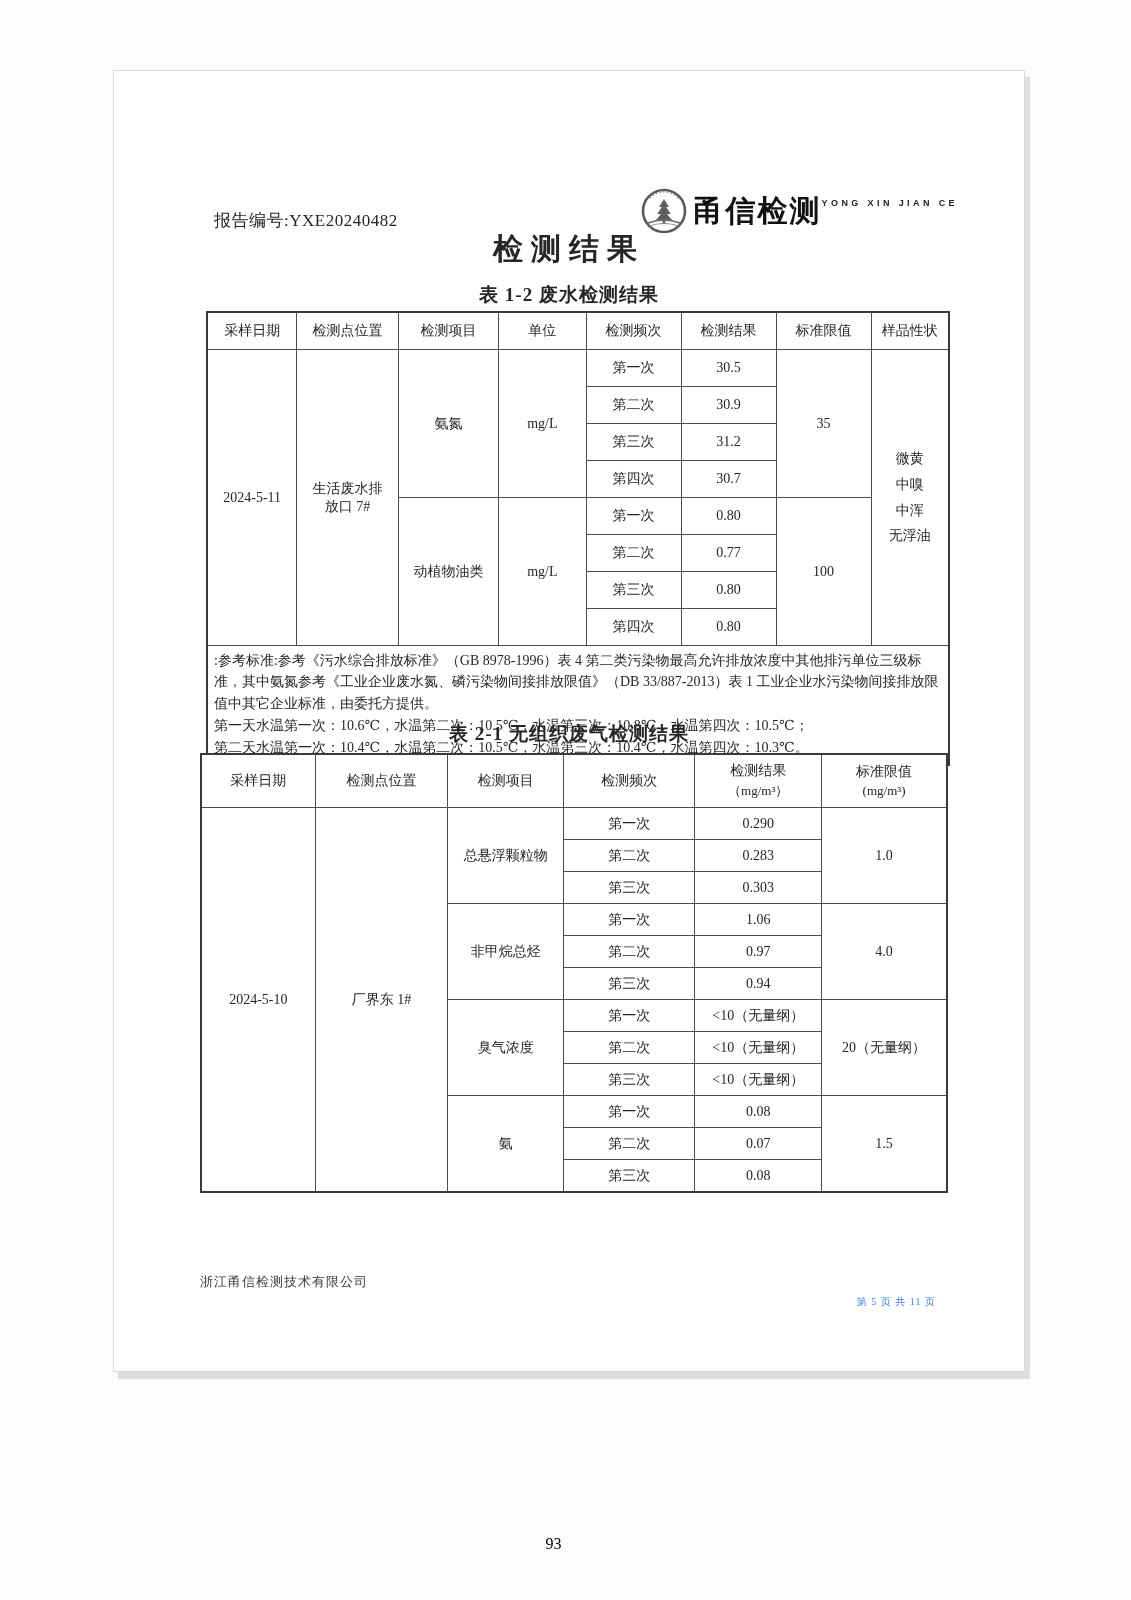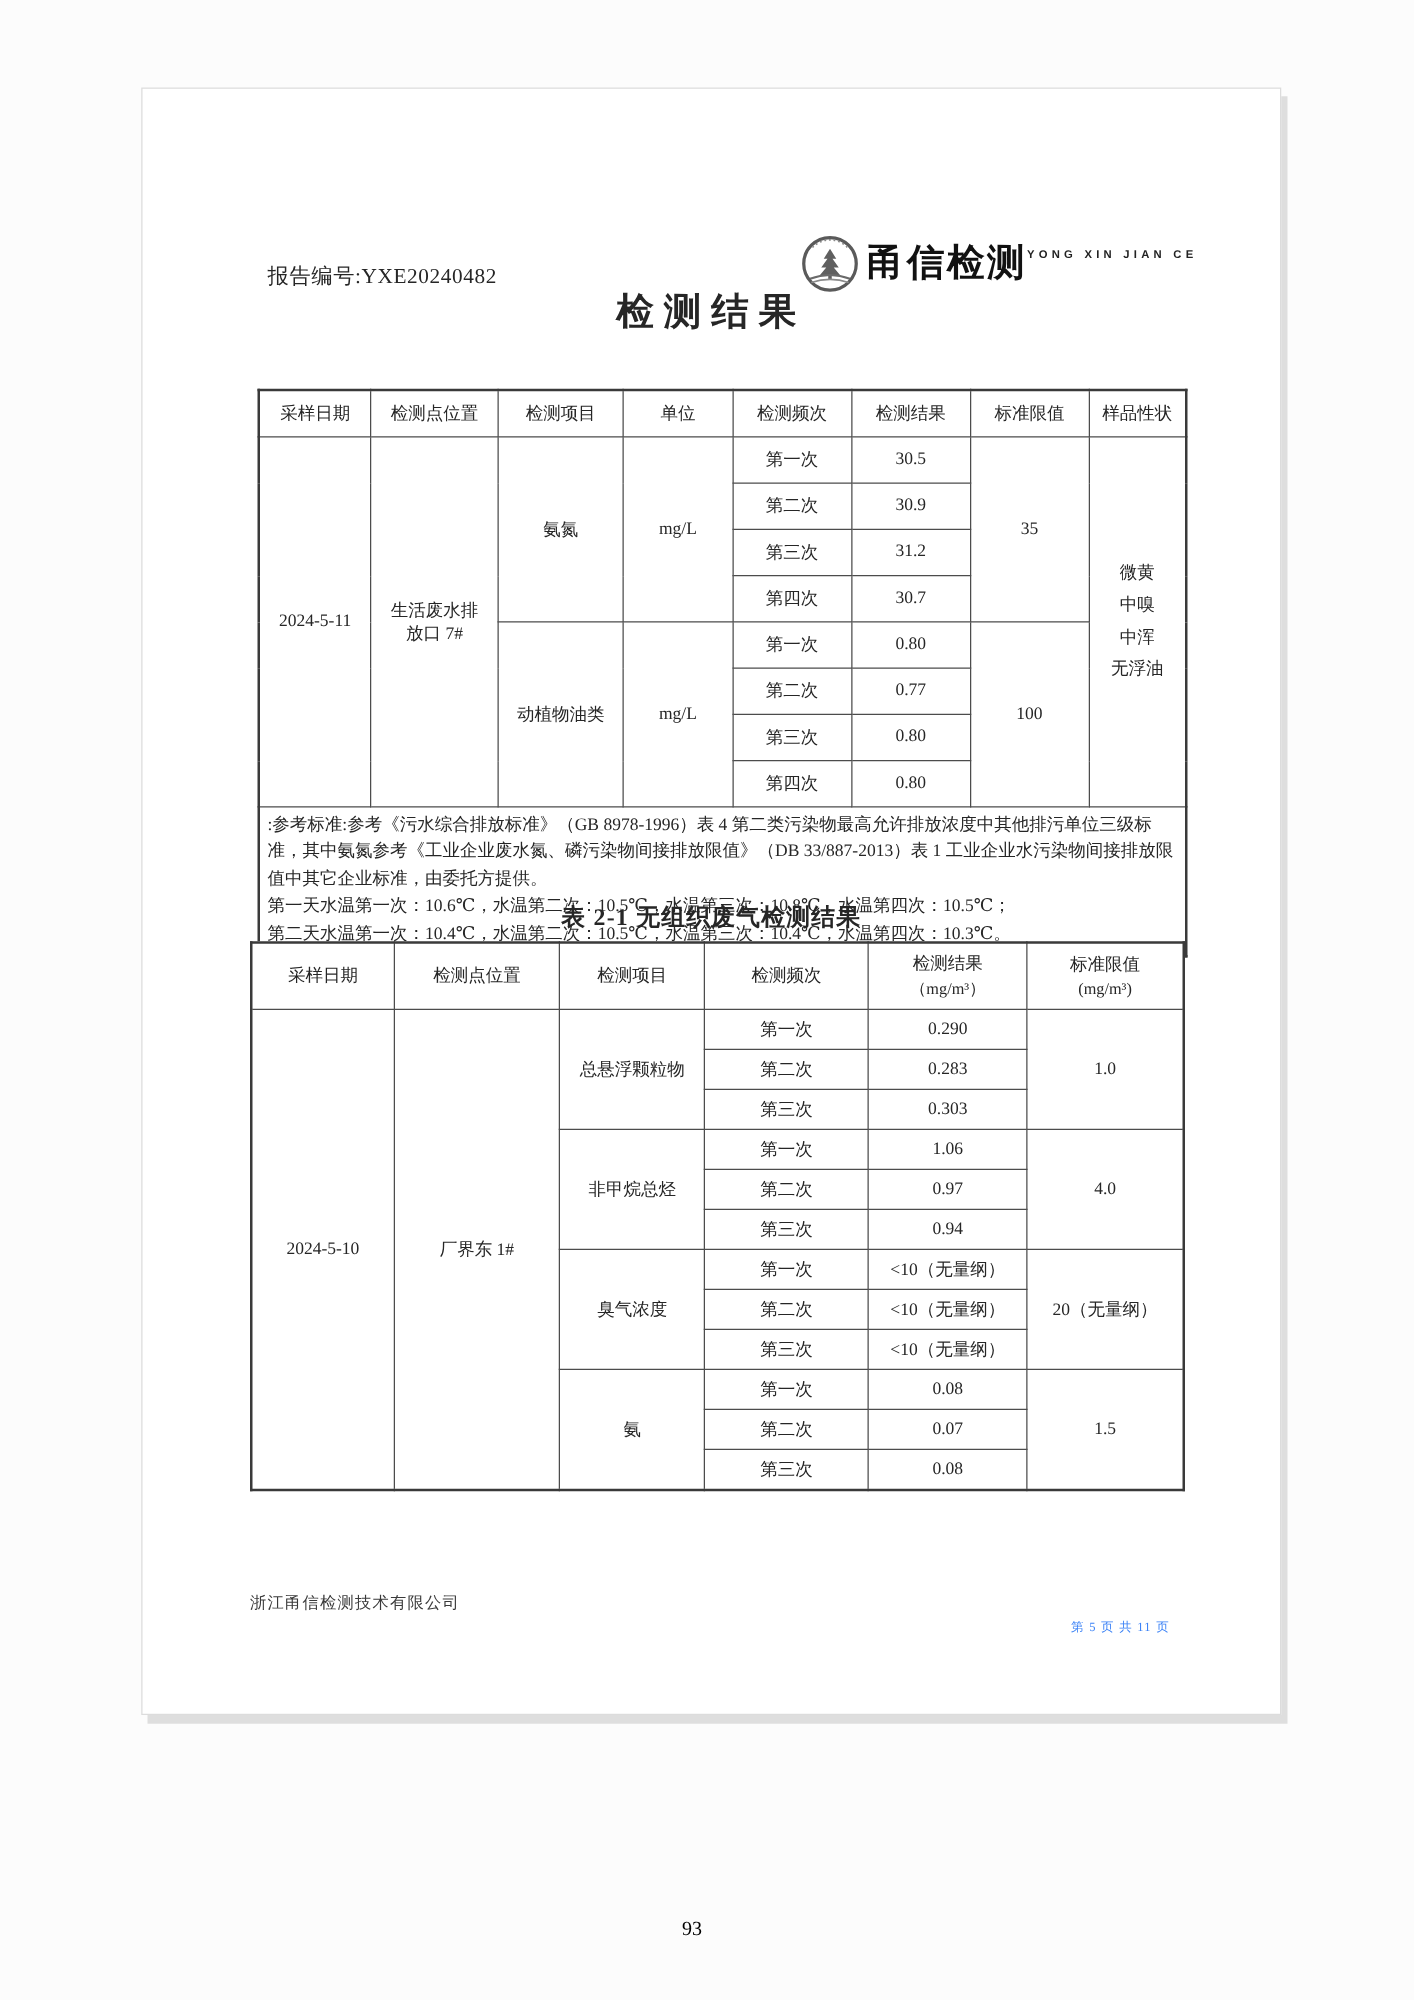--- a/index.html
+++ b/index.html
@@ -74,20 +74,21 @@
       <path d="M9 39 Q24 34 39 39" fill="none" stroke="#8a8a8a" stroke-width="1.2"></path>
     </svg>
     <div class="logo-right">
       <div class="logo-text">甬信检测</div>
       <div class="logo-sub">YONG XIN JIAN CE</div>
     </div>
   </div>
 
   <div class="doc-title">检测结果</div>
 
+  <div class="tbl-title t1-title">表 1-2  废水检测结果</div>
 
   <table class="t1">
     <colgroup>
       <col style="width:12.1%">
         <col style="width:13.7%">
         <col style="width:13.5%">
         <col style="width:11.8%">
       <col style="width:12.8%">
         <col style="width:12.8%">
         <col style="width:12.8%">

